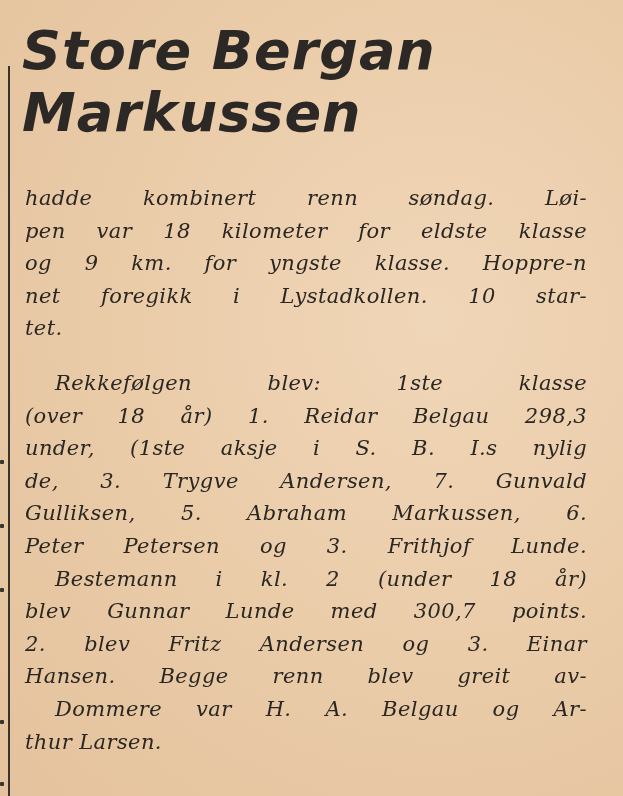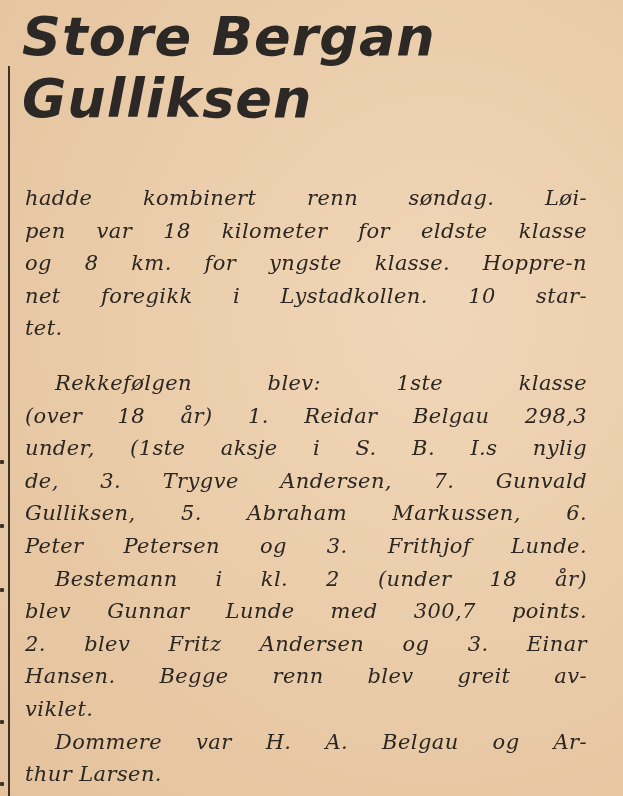--- a/index.html
+++ b/index.html
@@ -9,21 +9,21 @@
     background-image: radial-gradient(ellipse at 70% 40%, #f0d6b8 0%, #e9caa6 60%, #e4c29d 100%);
     position:relative;
     font-family:"DejaVu Serif", serif;
     color:#2a2622;
   }
   .rule {
     position:absolute; left:8px; top:66px; width:2px; height:730px; background:#3a332c;
   }
   .tick { position:absolute; left:0px; width:4px; height:4px; background:#3a332c; border-radius:1px; }
   .headline {
-    position:absolute; left:22px; top:6px;
+    position:absolute; left:22px; top:20px;
     font-family:"DejaVu Sans", sans-serif; font-weight:bold; font-style:italic;
     font-size:54px; line-height:62px; letter-spacing:1px; color:#2b2825;
   }
   .body {
     position:absolute; left:25px; top:182px; width:562px;
     font-size:21px; line-height:32.6px; letter-spacing:0.4px;
   }
   .line { white-space:pre; display:block; text-align:justify; text-align-last:justify;font-style:italic; }
   .line.last { text-align-last:left; }
   .indent { padding-left:30px; }
@@ -33,43 +33,42 @@
 
 <div class="rule"></div>
 <div class="tick" style="top:460px"></div>
 <div class="tick" style="top:524px"></div>
 <div class="tick" style="top:588px"></div>
 <div class="tick" style="top:720px"></div>
 <div class="tick" style="top:782px"></div>
 
 <div class="headline">
   <div>Store Bergan</div>
-  <div>Gulliksen</div>
+  <div>Markussen</div>
 </div>
 
 <div class="body">
   <div>
     <span class="line">hadde kombinert renn søndag. Løi-</span>
     <span class="line">pen var 18 kilometer for eldste klasse</span>
-    <span class="line">og 8 km. for yngste klasse. Hoppre-n</span>
+    <span class="line">og 9 km. for yngste klasse. Hoppre-n</span>
     <span class="line">net foregikk i Lystadkollen. 10 star-</span>
     <span class="line last">tet.</span>
   </div>
   <div style="margin-top:22px">
     <span class="line indent">Rekkefølgen blev: 1ste klasse</span>
     <span class="line">(over 18 år) 1. Reidar Belgau 298,3</span>
     <span class="line">under, (1ste aksje i S. B. I.s nylig</span>
     <span class="line">de, 3. Trygve Andersen, 7. Gunvald</span>
     <span class="line">Gulliksen, 5. Abraham Markussen, 6.</span>
     <span class="line">Peter Petersen og 3. Frithjof Lunde.</span>
   </div>
   <div>
     <span class="line indent">Bestemann i kl. 2 (under 18 år)</span>
     <span class="line">blev Gunnar Lunde med 300,7 points.</span>
     <span class="line">2. blev Fritz Andersen og 3. Einar</span>
     <span class="line">Hansen. Begge renn blev greit av-</span>
-    <span class="line last">viklet.</span>
   </div>
   <div>
     <span class="line indent">Dommere var H. A. Belgau og Ar-</span>
     <span class="line last">thur Larsen.</span>
   </div>
 </div>
 
 </body></html>

